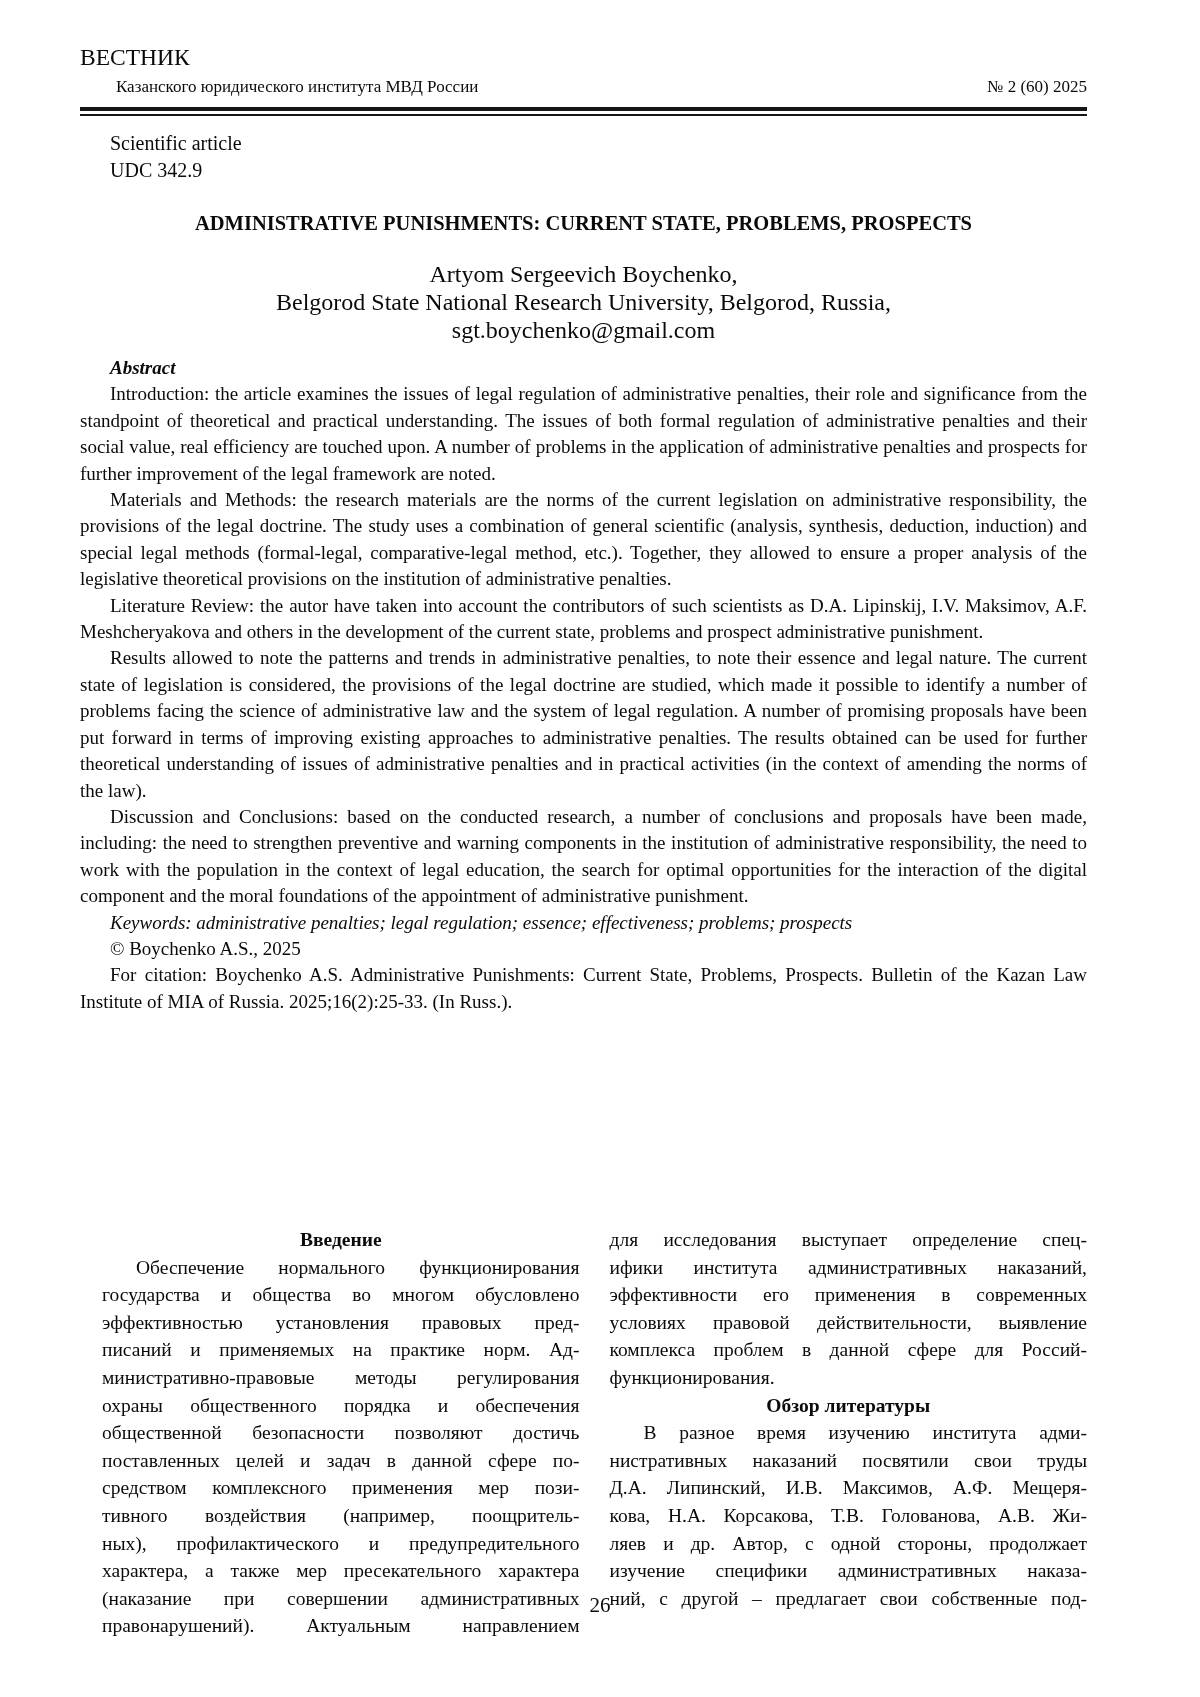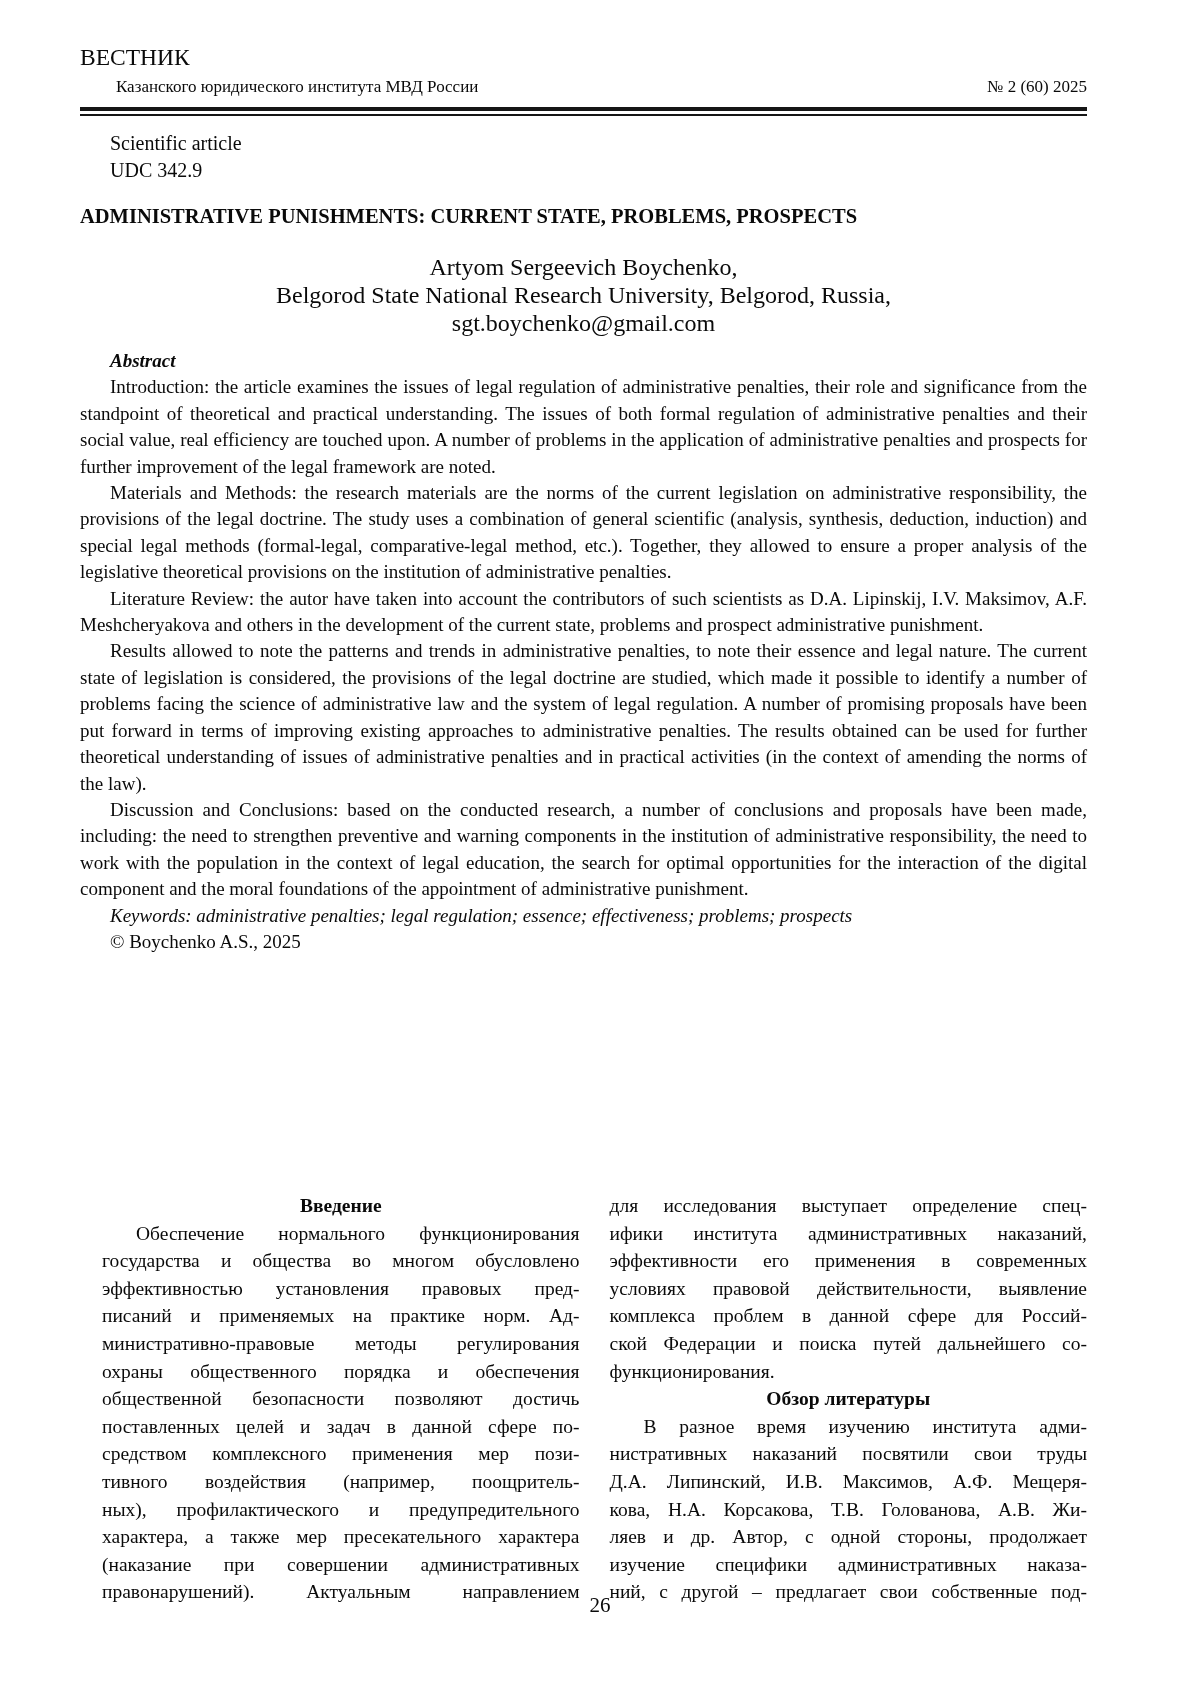--- a/index.html
+++ b/index.html
@@ -40,22 +40,22 @@
     border-bottom: 2px solid #161616;
   }
   
   .meta {
     margin: 14px 0 0 30px;
     font-size: 20px;
     line-height: 27px;
   }
   
   .title {
-    margin-top: 19px;
-    text-align: left;
+    margin-top: 26px;
+    text-align: center;
     font-weight: bold;
     font-size: 20.5px;
     line-height: 26px;
   }
   .authors {
     margin-top: 24px;
     text-align: center;
     font-size: 24px;
     line-height: 28px;
   }
@@ -85,20 +85,21 @@
     left: 102px;
     width: 985px;
     display: flex;
     gap: 30px;
     font-size: 19.5px;
     line-height: 27.6px;
   }
   .col {
     flex: 1;
     min-width: 0;
+    margin-top: 34px;
   }
   .chead {
     text-align: center;
     font-weight: bold;
   }
   .cline { text-align: justify; }
   .cline.j { text-align-last: justify; }
   .cline.ind { text-indent: 34px; }
   
   .pageno {
@@ -145,20 +146,21 @@
       <p><span class="lead">Materials and Methods:</span><span> the research materials are the norms of the current legislation on administrative responsibility, the provisions of the legal doctrine. The study uses a combination of general scientific (analysis, synthesis, deduction, induction) and special legal methods (formal-legal, comparative-legal method, etc.). Together, they allowed to ensure a proper analysis of the legislative theoretical provisions on the institution of administrative penalties.</span></p>
 
       <p><span class="lead">Literature Review:</span><span> the autor have taken into account the contributors of such scientists as D.A. Lipinskij, I.V. Maksimov, A.F. Meshcheryakova and others in the development of the current state, problems and prospect administrative punishment.</span></p>
 
       <p><span class="lead">Results</span><span> allowed to note the patterns and trends in administrative penalties, to note their essence and legal nature. The current state of legislation is considered, the provisions of the legal doctrine are studied, which made it possible to identify a number of problems facing the science of administrative law and the system of legal regulation. A number of promising proposals have been put forward in terms of improving existing approaches to administrative penalties. The results obtained can be used for further theoretical understanding of issues of administrative penalties and in practical activities (in the context of amending the norms of the law).</span></p>
 
       <p><span class="lead">Discussion and Conclusions:</span><span> based on the conducted research, a number of conclusions and proposals have been made, including: the need to strengthen preventive and warning components in the institution of administrative responsibility, the need to work with the population in the context of legal education, the search for optimal opportunities for the interaction of the digital component and the moral foundations of the appointment of administrative punishment.</span></p>
 
       <p class="kw">Keywords: administrative penalties; legal regulation; essence; effectiveness; problems; prospects</p>
       <p>© Boychenko A.S., 2025</p>
+      <p><span class="lead">For citation:</span><span> Boychenko A.S. Administrative Punishments: Current State, Problems, Prospects. Bulletin of the Kazan Law Institute of MIA of Russia. 2025;16(2):25-33. (In Russ.).</span></p>
     </div>
   </div>
 
   <div class="bodytext">
     <div class="col">
       <div class="chead">Введение</div>
       <div>
           <div class="cline j ind">Обеспечение нормального функционирования</div>
           <div class="cline j">государства и общества во многом обусловлено</div>
           <div class="cline j">эффективностью установления правовых пред-</div>
@@ -175,21 +177,20 @@
           <div class="cline j">правонарушений). Актуальным направлением</div>
         </div>
     </div>
     <div class="col">
       <div>
           <div class="cline j">для исследования выступает определение спец-</div>
           <div class="cline j">ифики института административных наказаний,</div>
           <div class="cline j">эффективности его применения в современных</div>
           <div class="cline j">условиях правовой действительности, выявление</div>
           <div class="cline j">комплекса проблем в данной сфере для Россий-</div>
-          <div class="cline j">ской Федерации и поиска путей дальнейшего со-</div>
           <div class="cline">функционирования.</div>
         </div>
       <div class="chead">Обзор литературы</div>
       <div>
           <div class="cline j ind">В разное время изучению института адми-</div>
           <div class="cline j">нистративных наказаний посвятили свои труды</div>
           <div class="cline j">Д.А. Липинский, И.В. Максимов, А.Ф. Мещеря-</div>
           <div class="cline j">кова, Н.А. Корсакова, Т.В. Голованова, А.В. Жи-</div>
           <div class="cline j">ляев и др. Автор, с одной стороны, продолжает</div>
           <div class="cline j">изучение специфики административных наказа-</div>

